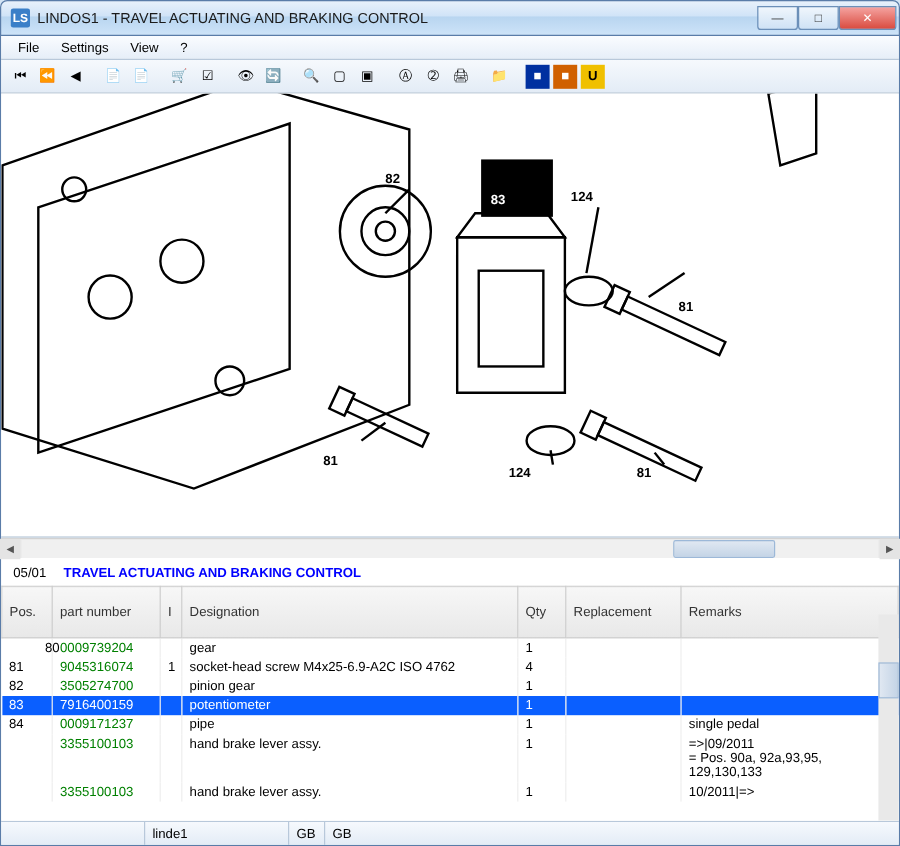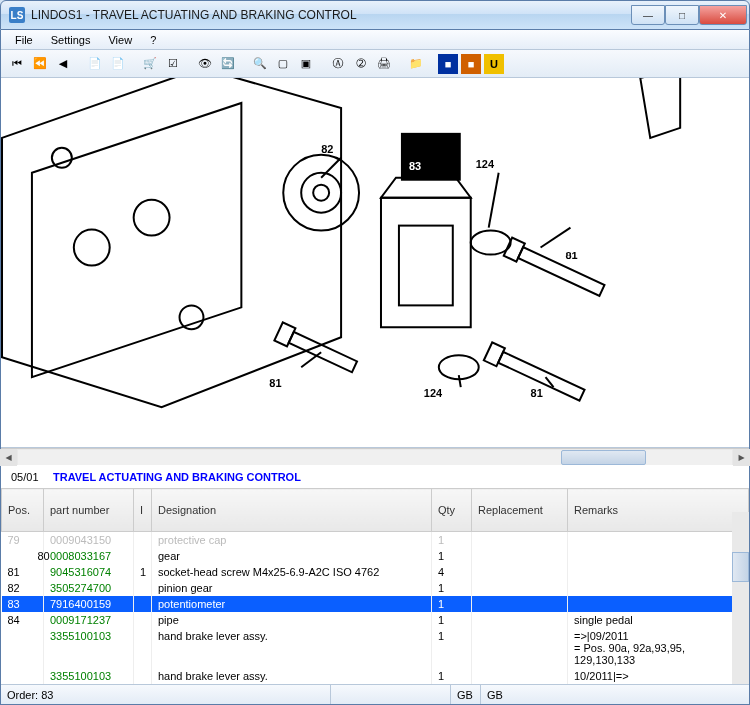--- a/index.html
+++ b/index.html
@@ -197,32 +197,23 @@
           <th>Pos.</th>
           <th>part number</th>
           <th>I</th>
           <th>Designation</th>
           <th>Qty</th>
           <th>Replacement</th>
           <th>Remarks</th>
         </tr>
       </thead>
       <tbody id="grid-body">
-          <tr class="faded">
-            <td style="white-space: pre-line;">79</td>
-            <td class="pn" style="white-space: pre-line;">0009043150</td>
-            <td style="white-space: pre-line;"></td>
-            <td style="white-space: pre-line;">protective cap</td>
-            <td style="white-space: pre-line;">1</td>
-            <td style="white-space: pre-line;"></td>
-            <td style="white-space: pre-line;"></td>
-          </tr>
           <tr>
             <td style="white-space: pre-line; padding-left: 36px;">80</td>
-            <td class="pn" style="white-space: pre-line;">0008033167</td>
+            <td class="pn" style="white-space: pre-line;">0009739204</td>
             <td style="white-space: pre-line;"></td>
             <td style="white-space: pre-line;">gear</td>
             <td style="white-space: pre-line;">1</td>
             <td style="white-space: pre-line;"></td>
             <td style="white-space: pre-line;"></td>
           </tr>
           <tr>
             <td style="white-space: pre-line;">81</td>
             <td class="pn" style="white-space: pre-line;">9045316074</td>
             <td style="white-space: pre-line;">1</td>
@@ -278,19 +269,19 @@
             <td style="white-space: pre-line;">10/2011|=&gt;</td>
           </tr>
         </tbody>
     </table>
     <div class="vscroll">
       <div class="vthumb"></div>
     </div>
   </div>
 
   <div class="statusbar">
-    <div class="pane" style="width:330px">Order: 83</div>
     <div class="pane" style="width:120px"></div>
+    <div class="pane" style="width:120px">linde1</div>
     <div class="pane" style="width:30px">GB</div>
     <div class="pane" style="width:30px;border-right:none">GB</div>
   </div>
 
 </div>
 
 </body></html>

